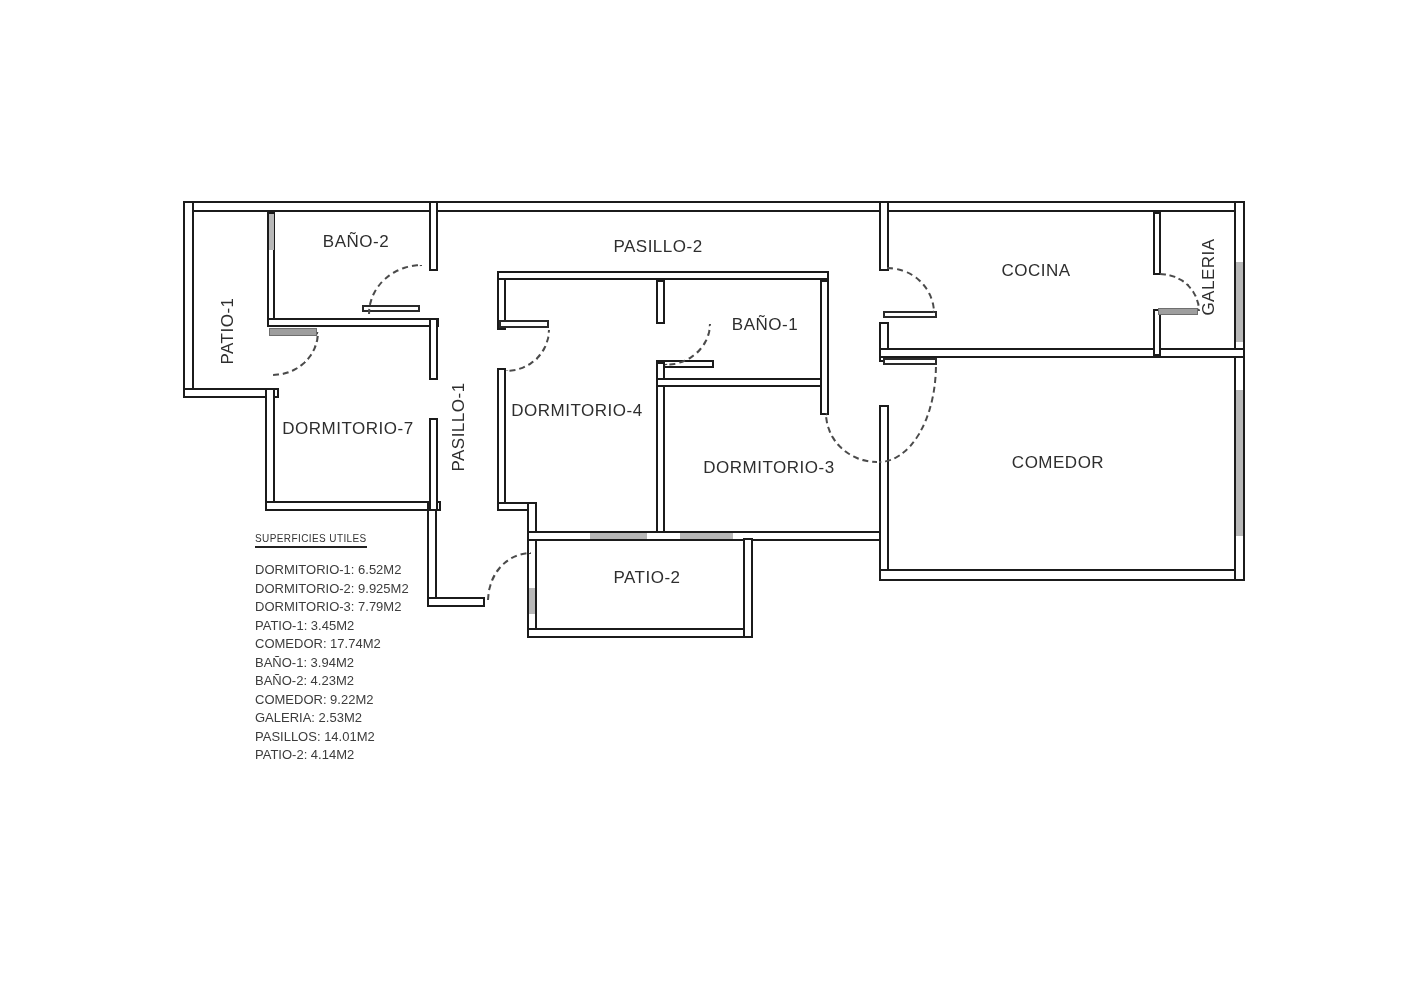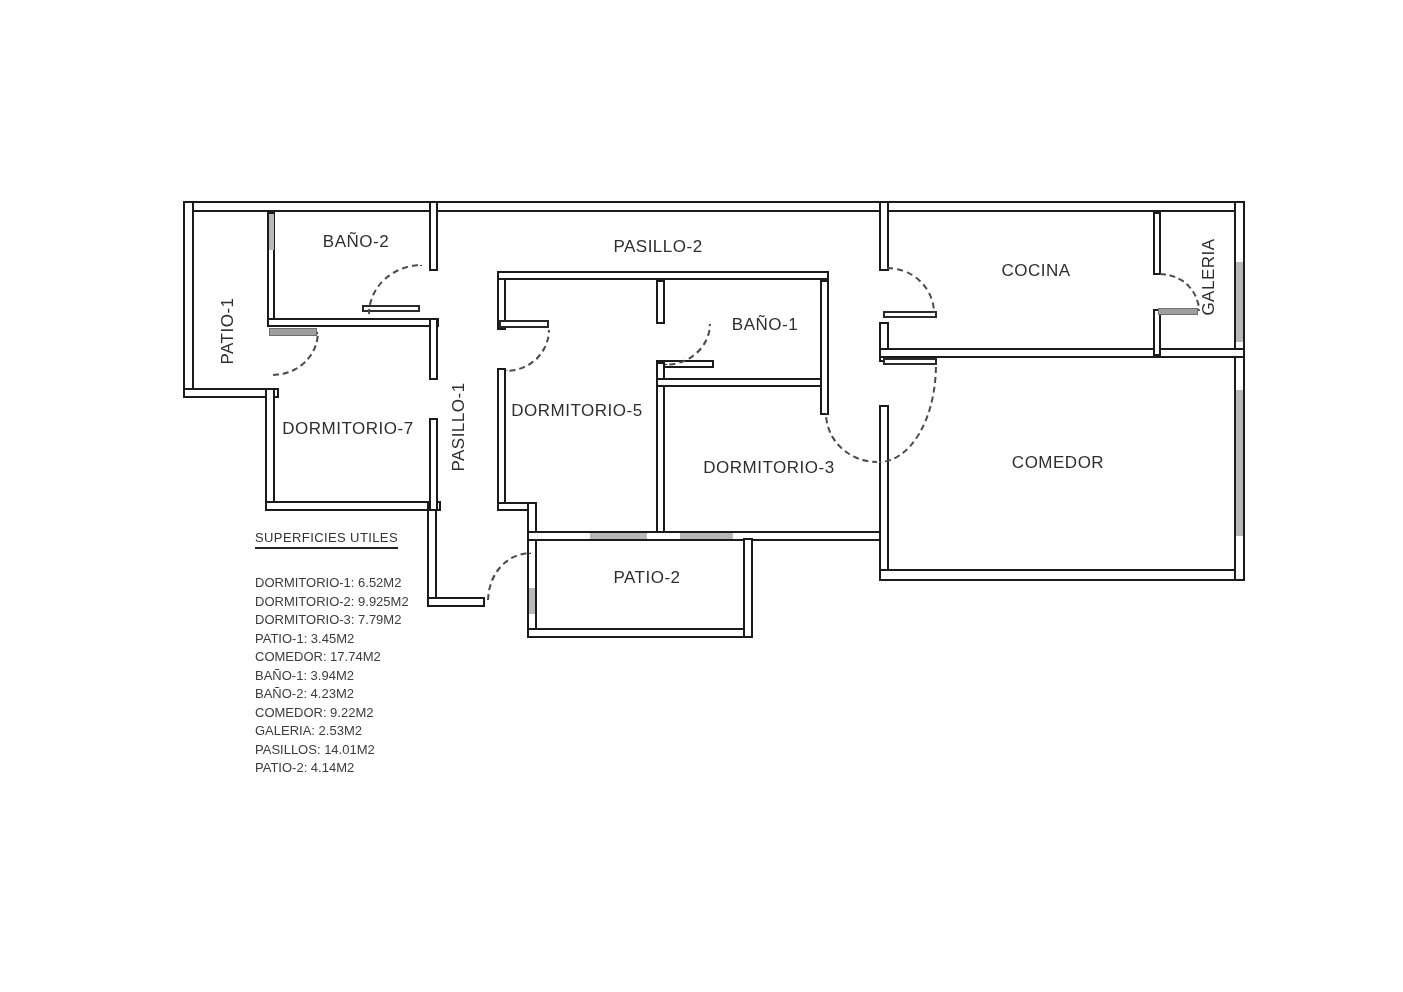--- a/index.html
+++ b/index.html
@@ -12,40 +12,40 @@
   .leaf-gray{position:absolute;background:#9e9e9e;border:1px solid #6f6f6f;box-sizing:border-box;}
   .arc{position:absolute;box-sizing:border-box;}
   .arc-tl{border-top:2px dashed #4a4a4a;border-left:2px dashed #4a4a4a;border-top-left-radius:100% 100%;}
   .arc-tr{border-top:2px dashed #4a4a4a;border-right:2px dashed #4a4a4a;border-top-right-radius:100% 100%;}
   .arc-bl{border-bottom:2px dashed #4a4a4a;border-left:2px dashed #4a4a4a;border-bottom-left-radius:100% 100%;}
   .arc-br{border-bottom:2px dashed #4a4a4a;border-right:2px dashed #4a4a4a;border-bottom-right-radius:100% 100%;}
   .room-label{position:absolute;transform:translate(-50%,-50%);font-size:17px;color:#2e2e2e;
               white-space:nowrap;letter-spacing:0.5px;}
   .room-label.vert{transform:translate(-50%,-50%) rotate(-90deg);}
   #legend{position:absolute;left:255px;top:530px;color:#3c3c3c;font-size:13px;}
-  #legend .legend-title{display:inline-block;font-size:13px;color:#333;border-bottom:2px solid #222;
-                        padding-bottom:2px;margin-bottom:25px;letter-spacing:0.4px;}
+  #legend .legend-title{display:inline-block;font-size:10px;color:#333;border-bottom:2px solid #222;
+                        padding-bottom:2px;margin-bottom:13px;letter-spacing:0.4px;}
   #legend .legend-item{line-height:18.5px;white-space:nowrap;}
   #legend .legend-totals{margin-top:13px;}
   #legend .legend-total{line-height:19px;white-space:nowrap;}
 </style>
 </head>
 <body>
 
 <div id="stage">
   <div id="plan">
 
     <div class="room-label vert" style="left:228px;top:331px;">PATIO-1</div>
     <div class="room-label" style="left:356px;top:242px;">BAÑO-2</div>
     <div class="room-label" style="left:658px;top:247px;">PASILLO-2</div>
     <div class="room-label" style="left:1036px;top:271px;">COCINA</div>
     <div class="room-label vert" style="left:1209px;top:277px;">GALERIA</div>
     <div class="room-label" style="left:348px;top:429px;">DORMITORIO-7</div>
     <div class="room-label vert" style="left:459px;top:427px;">PASILLO-1</div>
-    <div class="room-label" style="left:577px;top:411px;">DORMITORIO-5</div>
+    <div class="room-label" style="left:577px;top:411px;">DORMITORIO-4</div>
     <div class="room-label" style="left:749px;top:325px;margin-left:16px;">BAÑO-1</div>
     <div class="room-label" style="left:769px;top:468px;">DORMITORIO-3</div>
     <div class="room-label" style="left:1058px;top:463px;">COMEDOR</div>
     <div class="room-label" style="left:647px;top:578px;">PATIO-2</div>
   <div class="wall" style="left: 183px; top: 201px; width: 1062px; height: 11px;"></div>
       <div class="wall" style="left: 183px; top: 201px; width: 11px; height: 197px;"></div>
       <div class="wall" style="left: 183px; top: 388px; width: 96px; height: 10px;"></div>
       <div class="wall" style="left: 265px; top: 388px; width: 10px; height: 123px;"></div>
       <div class="wall" style="left: 265px; top: 501px; width: 176px; height: 10px;"></div>
       <div class="wall" style="left: 427px; top: 503px; width: 10px; height: 104px;"></div>

